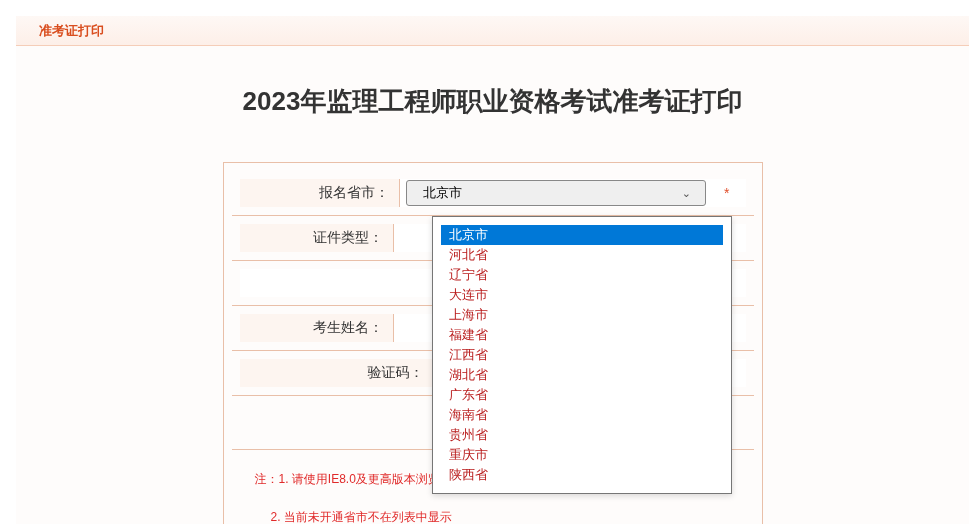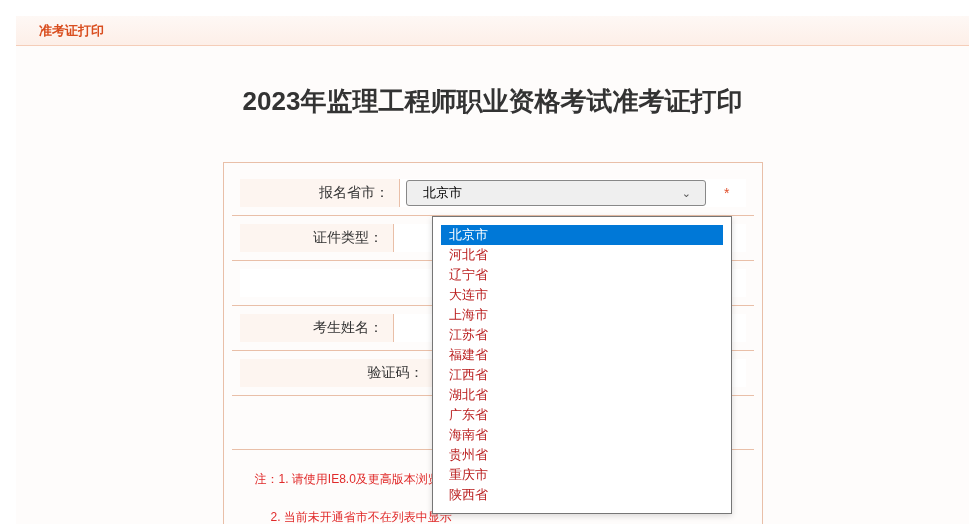--- a/index.html
+++ b/index.html
@@ -195,21 +195,20 @@
       <div style="padding-left:24px">2. 当前未开通省市不在列表中显示</div>
     </div>
   </div>
 
   <div class="dropdown-list" id="dropdown-list">
   <div class="dropdown-item selected">北京市</div>
       <div class="dropdown-item">河北省</div>
       <div class="dropdown-item">辽宁省</div>
       <div class="dropdown-item">大连市</div>
       <div class="dropdown-item">上海市</div>
-      <div class="dropdown-item">江苏省</div>
       <div class="dropdown-item">福建省</div>
       <div class="dropdown-item">江西省</div>
       <div class="dropdown-item">湖北省</div>
       <div class="dropdown-item">广东省</div>
       <div class="dropdown-item">海南省</div>
       <div class="dropdown-item">贵州省</div>
       <div class="dropdown-item">重庆市</div>
       <div class="dropdown-item">陕西省</div>
     </div>
 </div>

